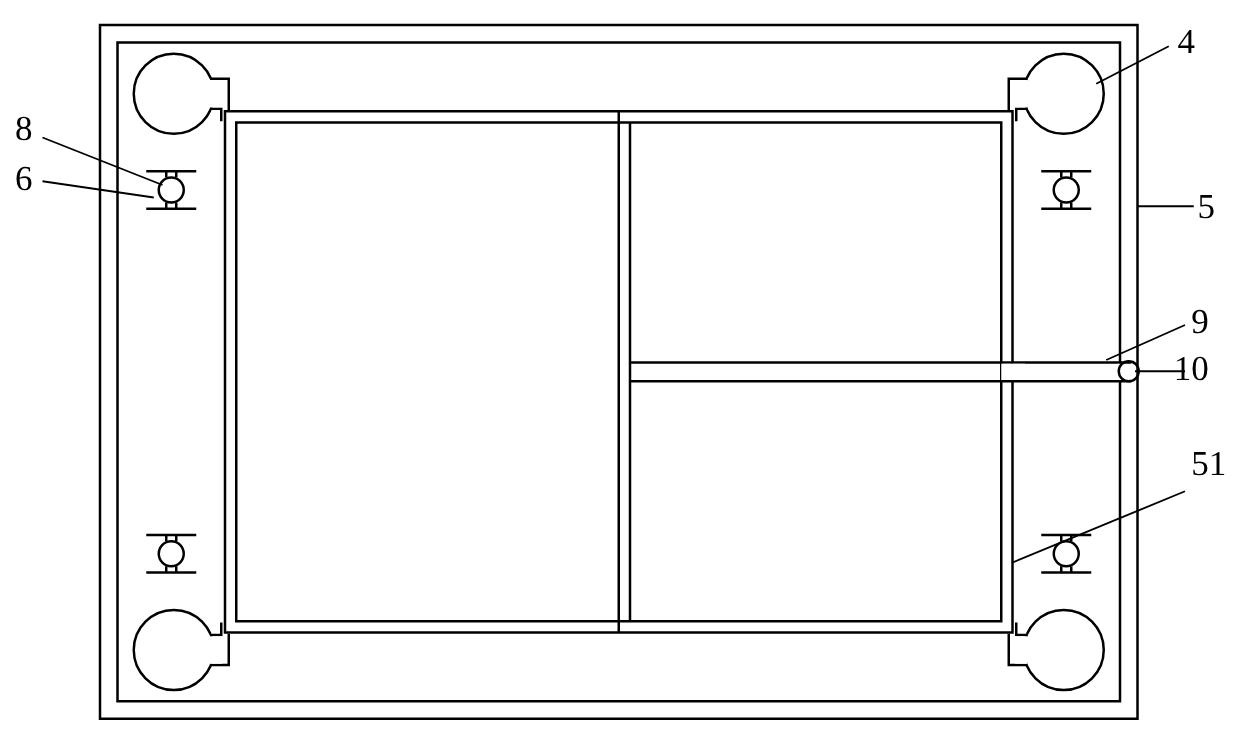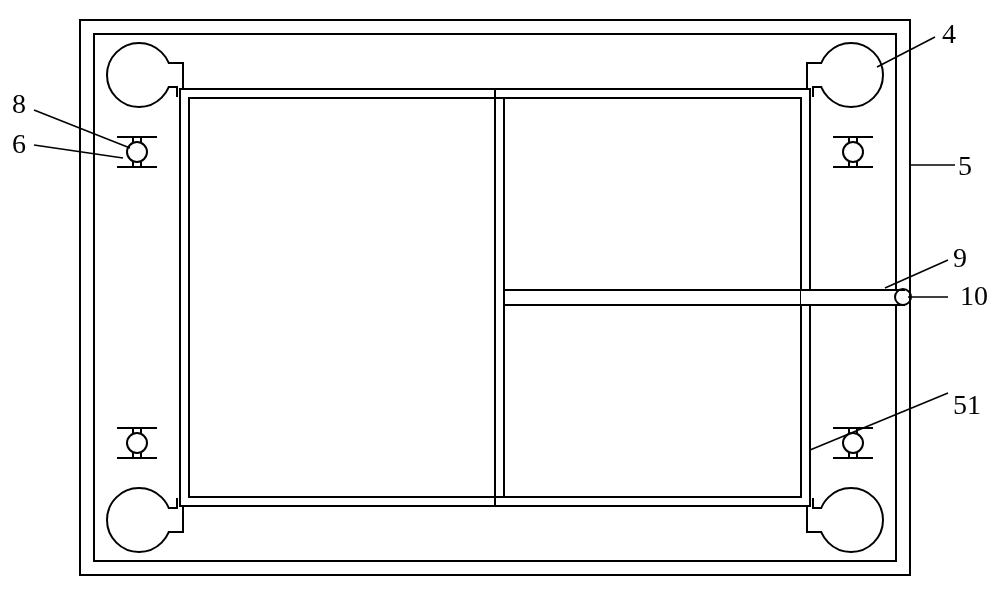--- a/index.html
+++ b/index.html
@@ -152,14 +152,14 @@
   <line x1="908" y1="297" x2="948" y2="297" stroke="#000" stroke-width="1.5"></line>
 
   <line x1="810" y1="450" x2="948" y2="393" stroke="#000" stroke-width="1.5"></line>
 </svg>
 
 <div class="label" style="top:18px; left:942px">4</div>
 <div class="label" style="top:150px; left:958px">5</div>
 <div class="label" style="top:88px; left:12px">8</div>
 <div class="label" style="top:128px; left:12px">6</div>
 <div class="label" style="top:242px; left:953px">9</div>
-<div class="label" style="top:280px; left:960px">10</div>
-<div class="label" style="top:389px; left:953px">51</div>
+<div class="label" style="top:280px; left:939px">10</div>
+<div class="label" style="top:356px; left:953px">51</div>
 
 </body></html>

